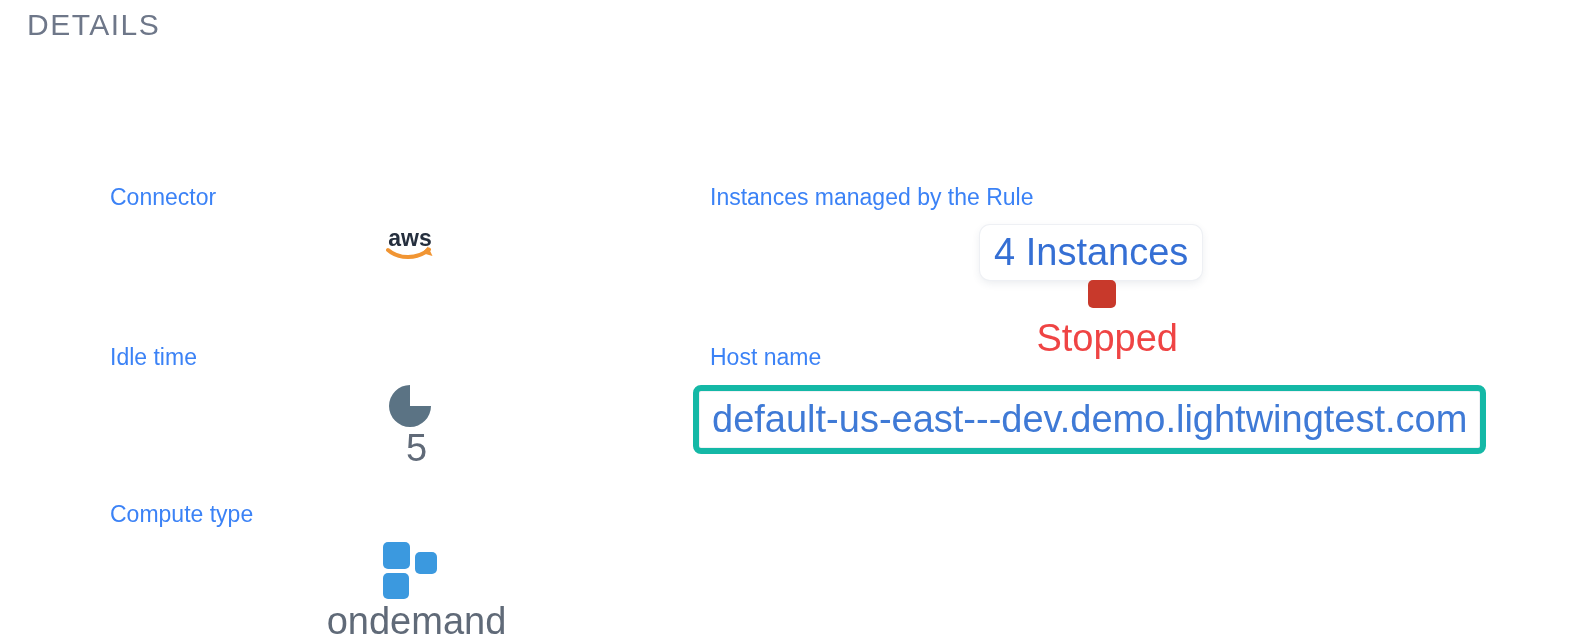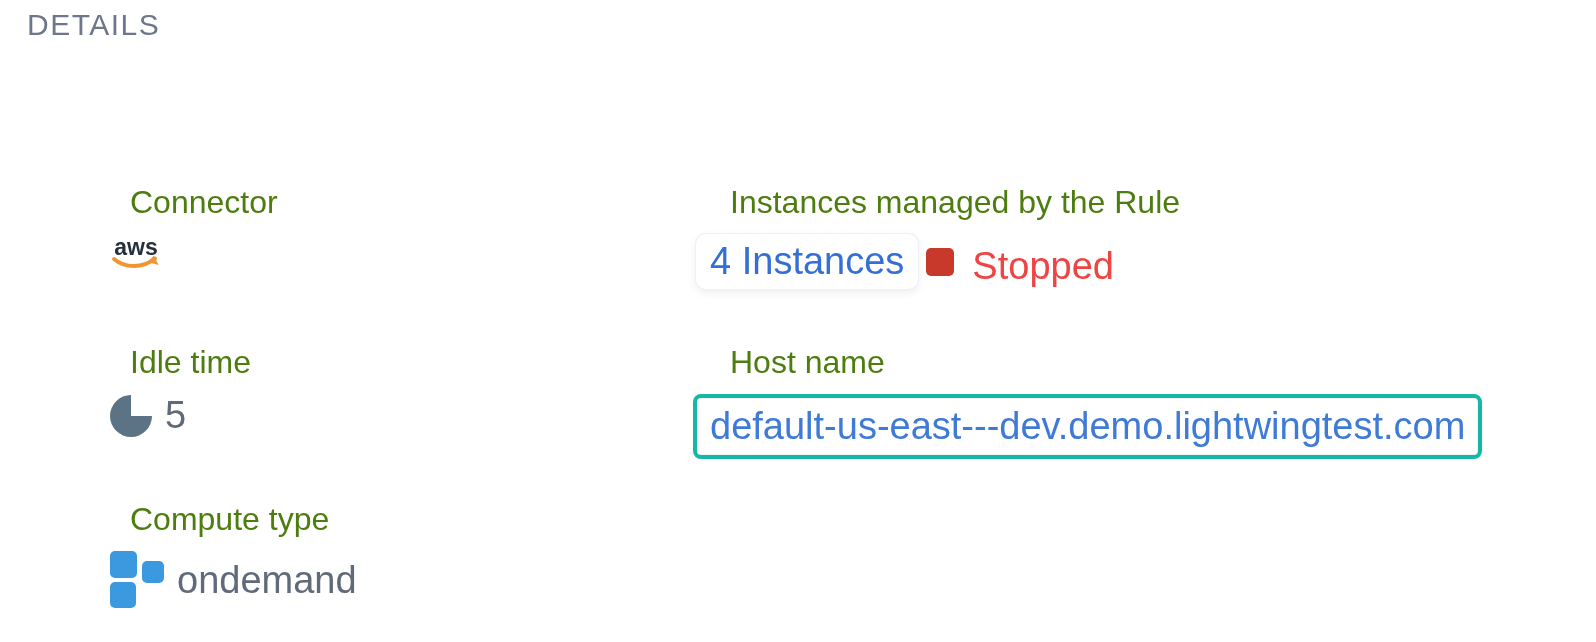--- a/index.html
+++ b/index.html
@@ -23,31 +23,31 @@
   }
   .details-grid {
     position: absolute;
     left: 110px;
     top: 186px;
     display: grid;
     grid-template-columns: 600px auto;
     grid-template-rows: 160px 157px auto;
   }
   .field-label {
-    font-size: 32px;
+    font-size: 23px;
     line-height: 1;
-    color: #4d7c0f;
+    color: #3b82f6;
     margin-bottom: 16px;
-    margin-left: 20px;
   }
   .value-row {
     display: flex;
     align-items: center;
     font-size: 38px;
     color: #606a78;
+    flex-direction: column;
   }
   .value-row .icon { flex: 0 0 auto; display: inline-flex; }
   .value-text { margin-left: 13px; white-space: nowrap; }
 
   
   .instances-chip {
     display: inline-flex;
     align-items: center;
     background: #ffffff;
     border-radius: 10px;
@@ -70,21 +70,21 @@
     color: #ef4444;
     margin-left: 18px;
     white-space: nowrap;
     margin-top: 9px;
   }
 
   
   .domain-box {
     display: inline-flex;
     align-items: center;
-    border: 4px solid #14b8a6;
+    border: 6px solid #14b8a6;
     border-radius: 8px;
     background: #ffffff;
     box-shadow: inset 0 0 0 1px #f0f1f5;
     padding: 7px 13px;
     margin-left: -17px;
     color: #3f7ad6;
     font-size: 38px;
     white-space: nowrap;
     cursor: pointer;
   }

